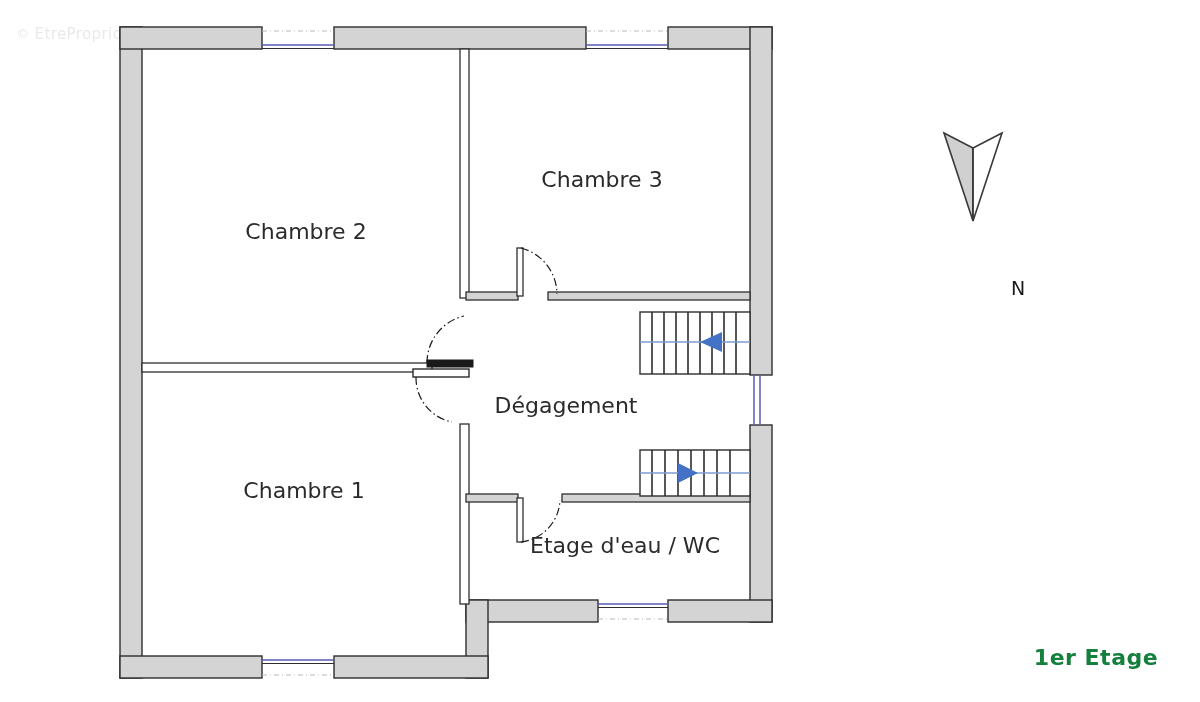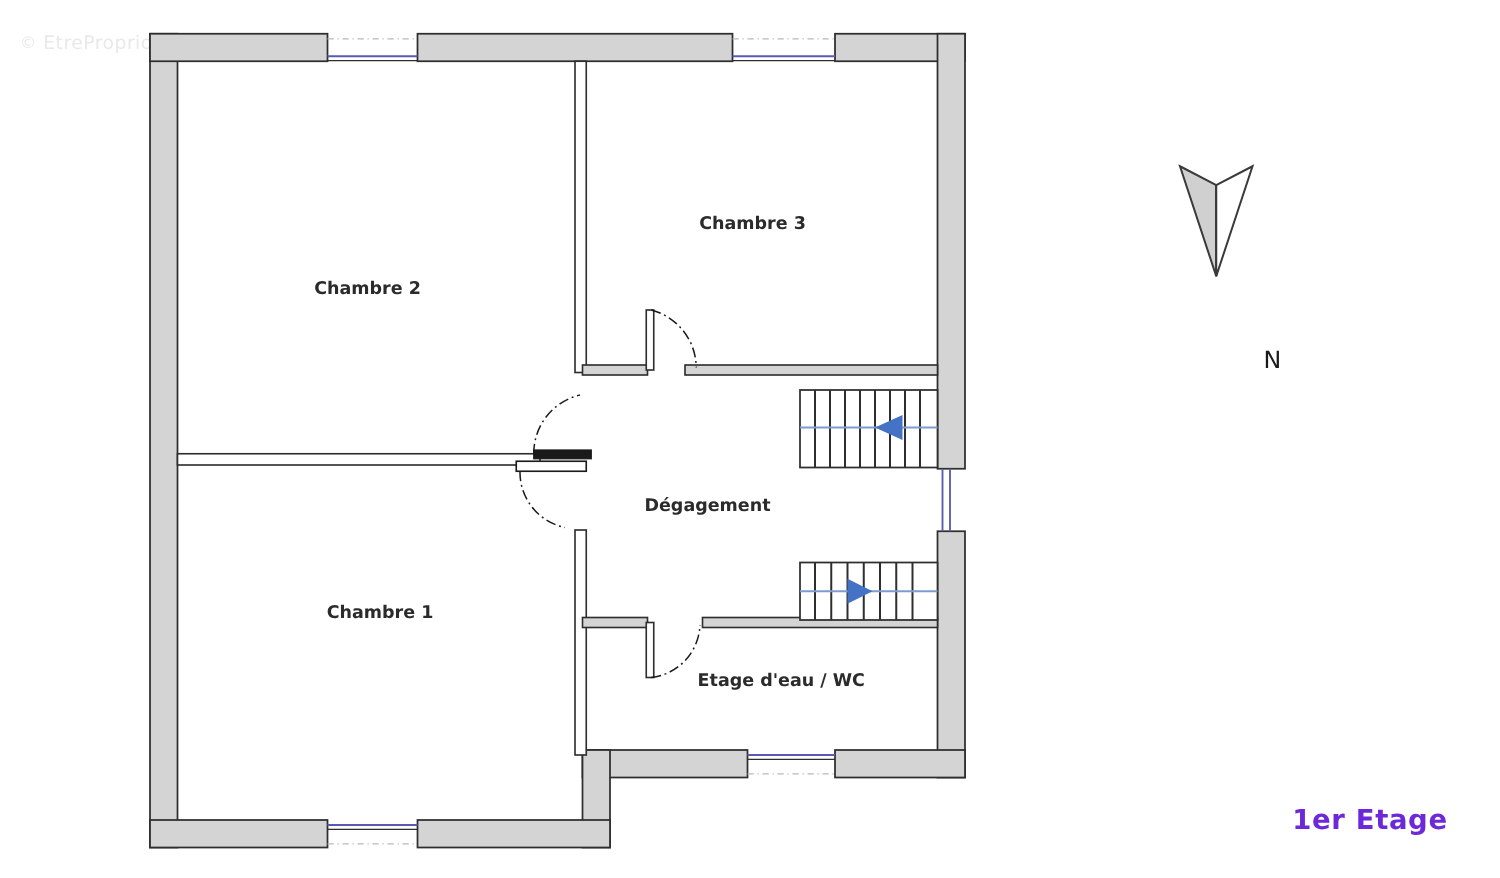--- a/index.html
+++ b/index.html
@@ -44,34 +44,33 @@
     color: #e9e9e9;
     font-family: "DejaVu Sans", "Liberation Sans", sans-serif;
     white-space: nowrap;
     user-select: none;
   }
   #watermark .wm-mark {
     font-size: 13px;
     vertical-align: 1px;
   }
   .room-label {
-    font-size: 14px;
+    font-size: 22px;
     color: #2b2b2b;
     transform: translate(-50%, -50%);
-    font-weight: bold;
   }
   #compass-label {
     font-size: 19px;
     color: #1a1a1a;
     transform: translate(-50%, -50%);
   }
   #floor-title {
     font-size: 22px;
     font-weight: bold;
-    color: #6d28d9;
+    color: #15803d;
     letter-spacing: 0.5px;
     transform: translate(-50%, -50%);
   }
 </style>
 </head>
 <body>
 
 <div id="plan-root">
 
   <div id="watermark">
@@ -206,21 +205,21 @@
     </g>
 
     <g>
       <polygon points="944,133 973,148 973,221" fill="#d0d0d0" stroke="#3a3a3a" stroke-width="1.6"></polygon>
       <polygon points="1002,133 973,148 973,221" fill="#ffffff" stroke="#3a3a3a" stroke-width="1.6"></polygon>
       <line x1="973" y1="148" x2="973" y2="221" stroke="#3a3a3a" stroke-width="1.2"></line>
     </g>
 
   </svg>
 
-  <div class="overlay-text room-label" style="left:294px; top:231px;">Chambre 2</div>
+  <div class="overlay-text room-label" style="left:306px; top:231px;">Chambre 2</div>
 
   <div class="overlay-text room-label" style="left:602px; top:179px;">Chambre 3</div>
 
   <div class="overlay-text room-label" style="left:566px; top:405px;">Dégagement</div>
 
   <div class="overlay-text room-label" style="left:304px; top:490px;">Chambre 1</div>
 
   <div class="overlay-text room-label" style="left:625px; top:545px;">Etage d'eau / WC</div>
 
   <div class="overlay-text" id="compass-label" style="left:1018px; top:288px;">N</div>

